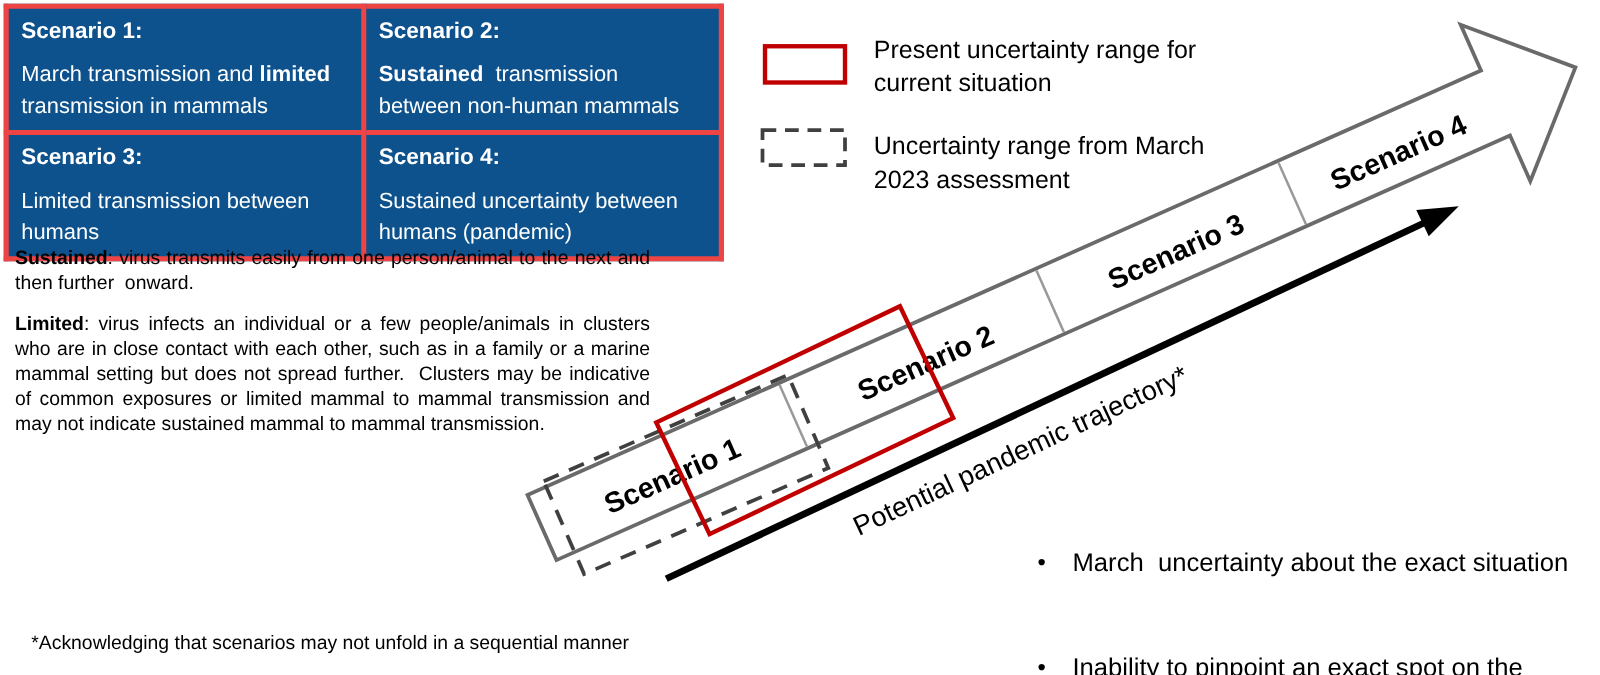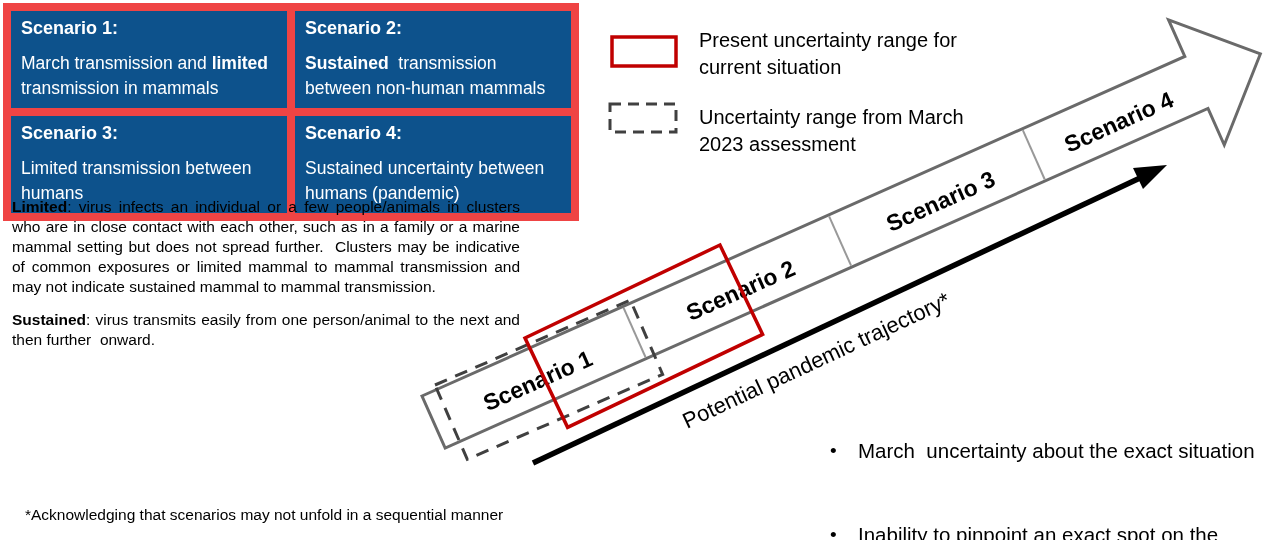--- a/index.html
+++ b/index.html
@@ -2,21 +2,21 @@
 <html><head>
 <meta charset="utf-8">
 <style>
   html,body{margin:0;padding:0}
   body{width:1280px;height:540px;position:relative;background:#fff;overflow:hidden;
        font-family:"Liberation Sans",sans-serif;color:#000}
 
   
   table.scen{position:absolute;left:3px;top:3px;width:576px;border-collapse:collapse;
              table-layout:fixed;background:#0D528C}
-  table.scen td{border:8px solid #ef4444;vertical-align:top;padding:5px 10px 0 10px;
+  table.scen td{border:4px solid #ef4444;vertical-align:top;padding:5px 10px 0 10px;
                 color:#fff;height:92px}
   td .t{font-weight:bold;font-size:18px;margin:2px 0 12px}
   td .d{font-size:17.5px;line-height:25px;white-space:pre-wrap}
   .b{font-weight:bold}
 
   
   .defs{position:absolute;left:12px;top:197px;width:508px;font-size:15.5px;
         line-height:20px;text-align:justify}
   .defs p{margin:0 0 13px;white-space:pre-wrap}
 
@@ -59,22 +59,22 @@
     </td>
     <td>
       <div class="t">Scenario 4:</div>
       <div class="d"><span>Sustained uncertainty between humans (pandemic)</span></div>
     </td>
   </tr>
 </tbody>
   </table>
 
 <div class="defs">
+  <p><span class="b">Sustained</span><span>: virus transmits easily from one person/animal to the next and then further  onward.</span></p>
   <p><span class="b">Limited</span><span>: virus infects an individual or a few people/animals in clusters who are in close contact with each other, such as in a family or a marine mammal setting but does not spread further.  Clusters may be indicative of common exposures or limited mammal to mammal transmission and may not indicate sustained mammal to mammal transmission.</span></p>
-  <p><span class="b">Sustained</span><span>: virus transmits easily from one person/animal to the next and then further  onward.</span></p>
 </div>
 
 <div class="legend-label" id="lg1">Present uncertainty range for current situation</div>
 <div class="legend-label" id="lg2">Uncertainty range from March 2023 assessment</div>
 
 <ul class="bullets">
   <li>March  uncertainty about the exact situation</li>
   <li>Inability to pinpoint an exact spot on the trajectory and whether such a spot has crossed a threshold</li>
   
 </ul>

